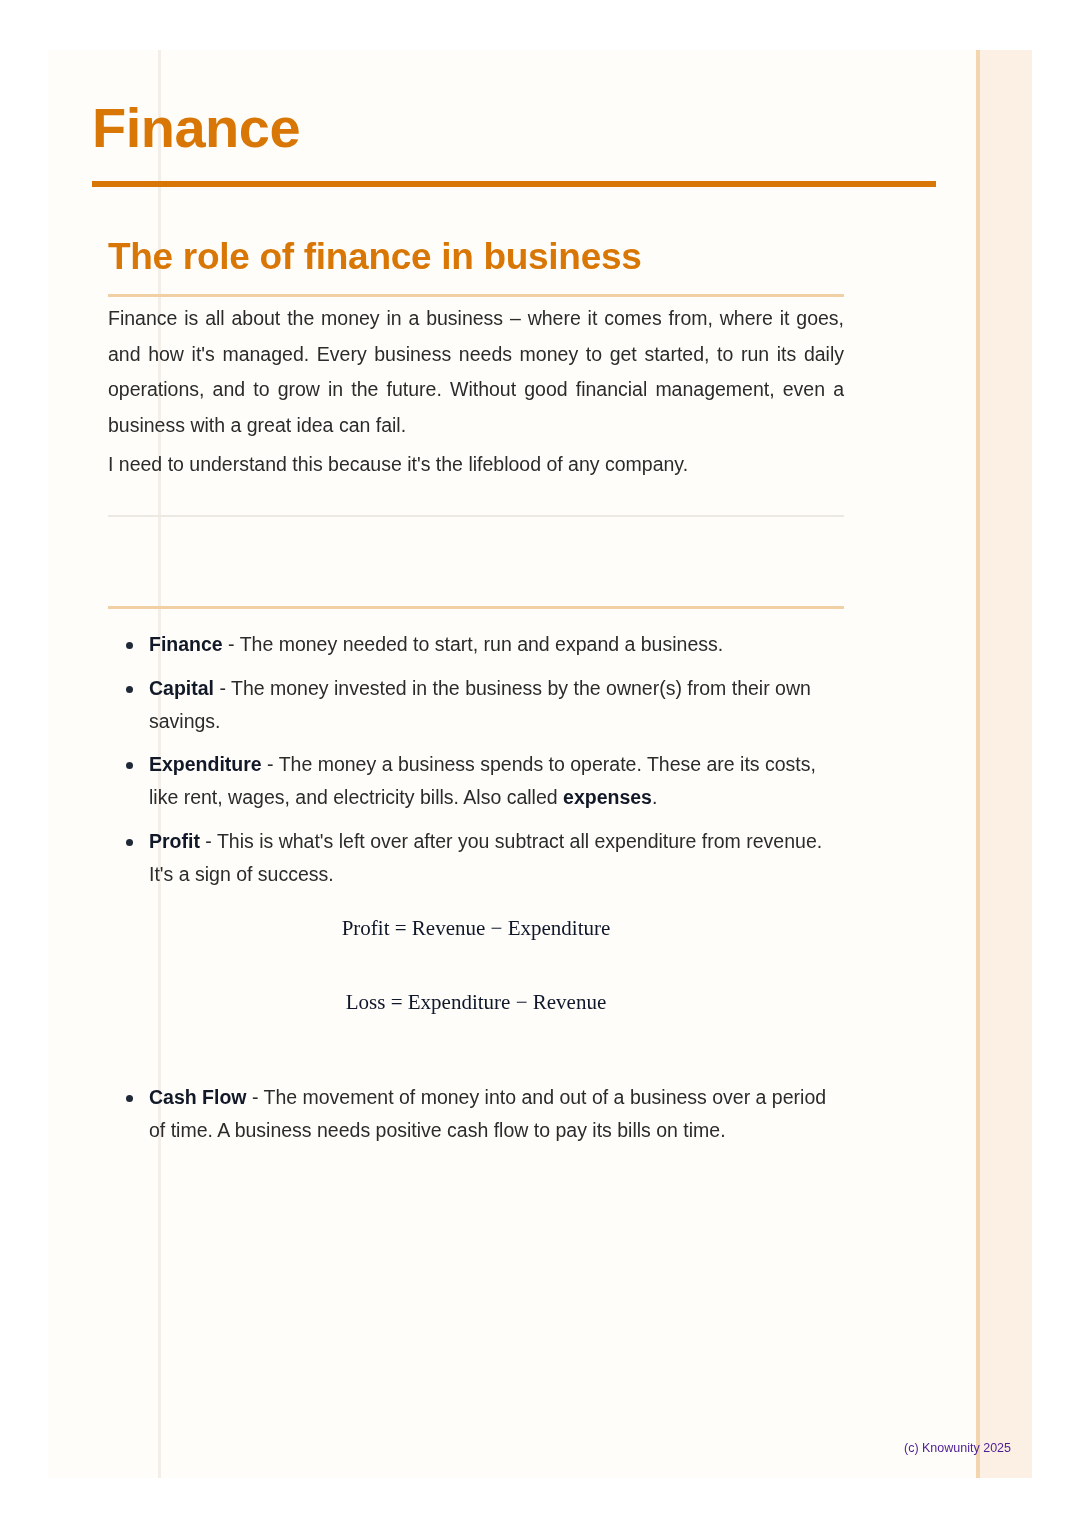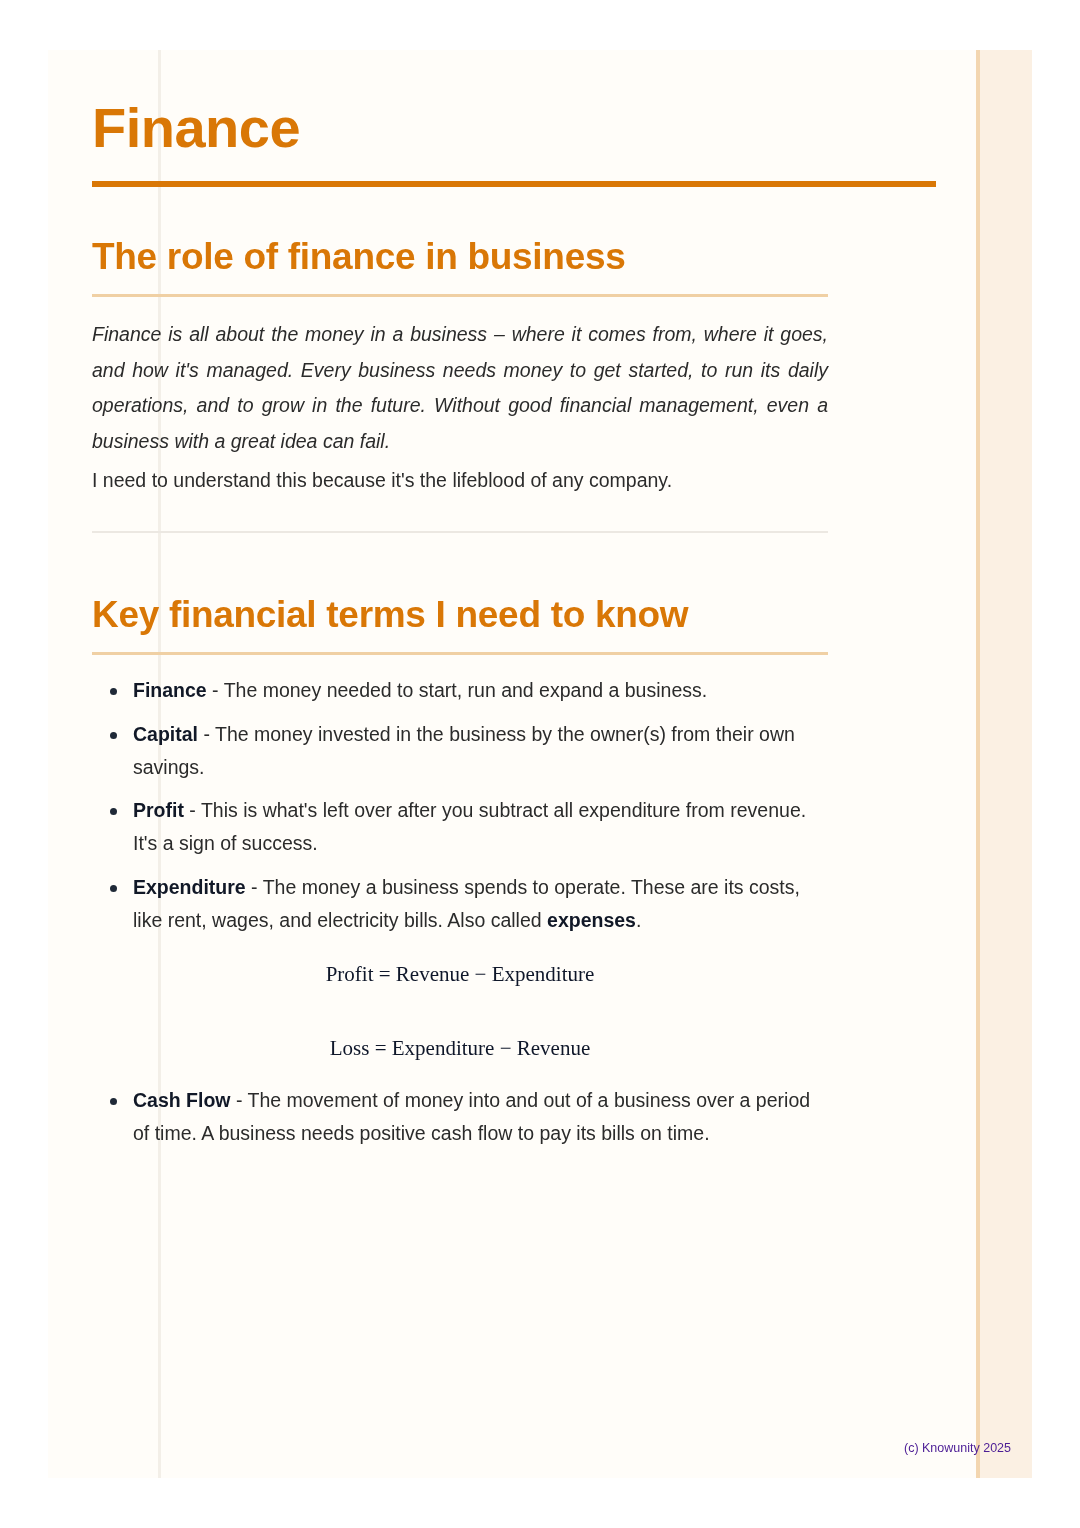--- a/index.html
+++ b/index.html
@@ -46,21 +46,21 @@
       line-height: 64px;
     }
     .title-rule {
       position: absolute;
       left: 0; top: 131px;
       width: 844px; height: 6px;
       background: #d97706;
     }
     .section {
       position: absolute;
-      left: 0;
+      left: 16px;
       width: 736px;
     }
     .h2 {
       margin: 0;
       font-size: 37px;
       font-weight: 700;
       color: #d97706;
       line-height: 46px;
       letter-spacing: -0.3px;
     }
@@ -121,52 +121,51 @@
   <div class="margin-line"></div>
   <div class="right-strip"></div>
 
   <div class="content">
     <h1 class="title">Finance</h1>
     <div class="title-rule"></div>
 
     <div class="section" style="top:184px;">
       <h2 class="h2">The role of finance in business</h2>
       <div class="h2-rule"></div>
-      <p class="para" style="margin-top:20px;font-style:italic;">Finance is all about the money in a business – where it comes from, where it goes, and how it's managed. Every business needs money to get started, to run its daily operations, and to grow in the future. Without good financial management, even a business with a great idea can fail.</p>
+      <p class="para" style="margin-top:4px;">Finance is all about the money in a business – where it comes from, where it goes, and how it's managed. Every business needs money to get started, to run its daily operations, and to grow in the future. Without good financial management, even a business with a great idea can fail.</p>
       <p class="para" style="margin-top:4px;">I need to understand this because it's the lifeblood of any company.</p>
       <div class="sep" style="margin-top:32px;"></div>
     </div>
 
     <div class="section" style="top:542px;">
-      <h2 class="h2">Key financial terms I need to know</h2>
       <div class="h2-rule"></div>
 
       <ul class="terms" style="margin-top:19px;">
         <li>
           <span class="bullet"></span>
           <b>Finance</b><span> - </span><span>The money needed to start, run and expand a business.</span>
         </li>
         <li>
           <span class="bullet"></span>
           <b>Capital</b><span> - </span><span>The money invested in the business by the owner(s) from their own savings.</span>
         </li>
         <li>
           <span class="bullet"></span>
-          <b>Profit</b><span> - </span><span>This is what's left over after you subtract all expenditure from revenue. It's a sign of success.</span>
+          <b>Expenditure</b><span> - </span><span>The money a business spends to operate. These are its costs, like rent, wages, and electricity bills. Also called </span><b>expenses</b><span>.</span>
         </li>
         <li>
           <span class="bullet"></span>
-          <b>Expenditure</b><span> - </span><span>The money a business spends to operate. These are its costs, like rent, wages, and electricity bills. Also called </span><b>expenses</b><span>.</span>
+          <b>Profit</b><span> - </span><span>This is what's left over after you subtract all expenditure from revenue. It's a sign of success.</span>
         </li>
       </ul>
 
       <div class="formula" style="margin-top:22px; margin-bottom:44px;">Profit = Revenue − Expenditure</div>
 
 
-      <div class="formula" style="margin-top:22px; margin-bottom:21px;">Loss = Expenditure − Revenue</div>
+      <div class="formula" style="margin-top:22px; margin-bottom:64px;">Loss = Expenditure − Revenue</div>
 
       <ul class="terms">
         <li>
           <span class="bullet"></span>
           <b>Cash Flow</b><span> - </span><span>The movement of money into and out of a business over a period of time. A business needs positive cash flow to pay its bills on time.</span>
         </li>
       </ul>
     </div>
   </div>
 

